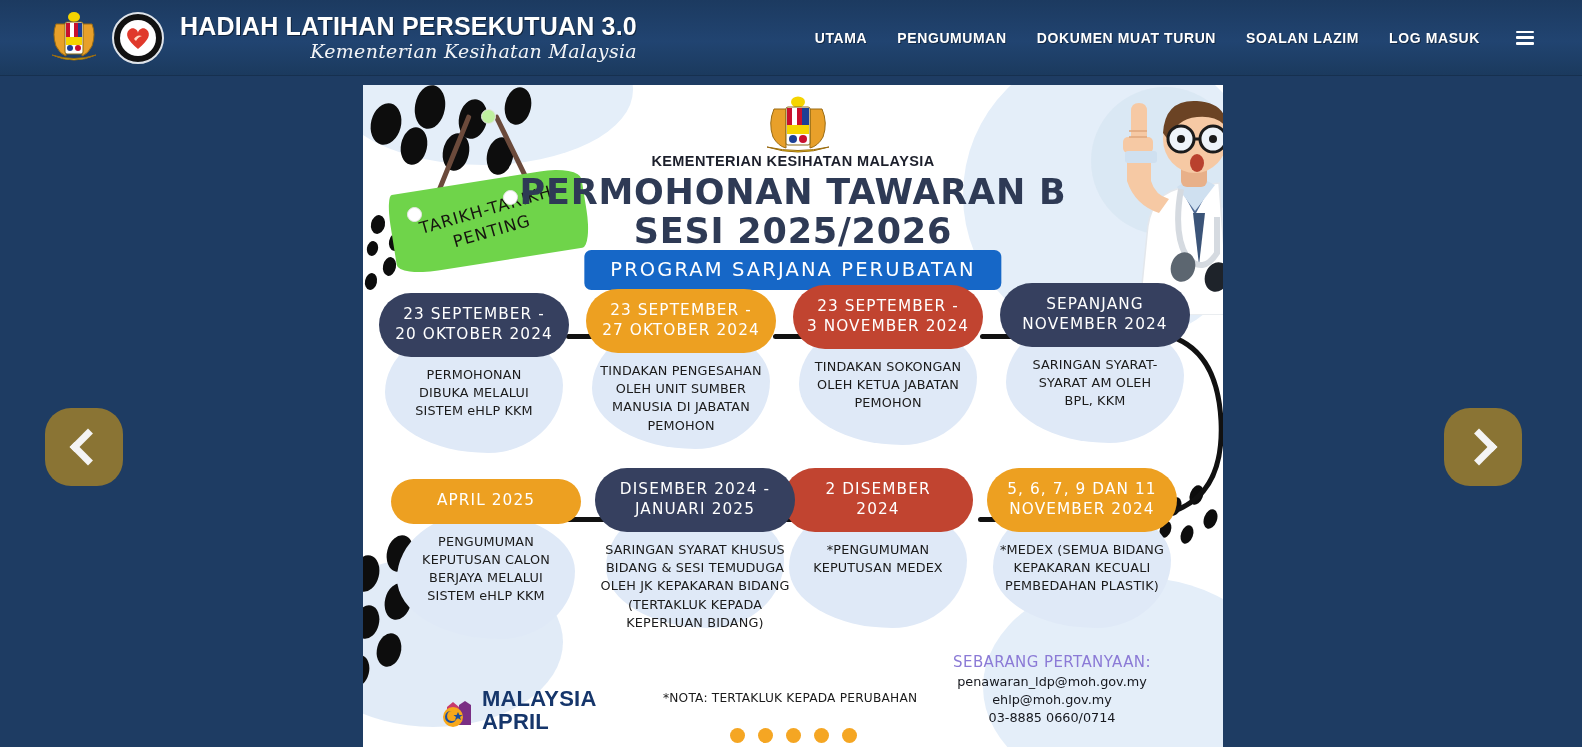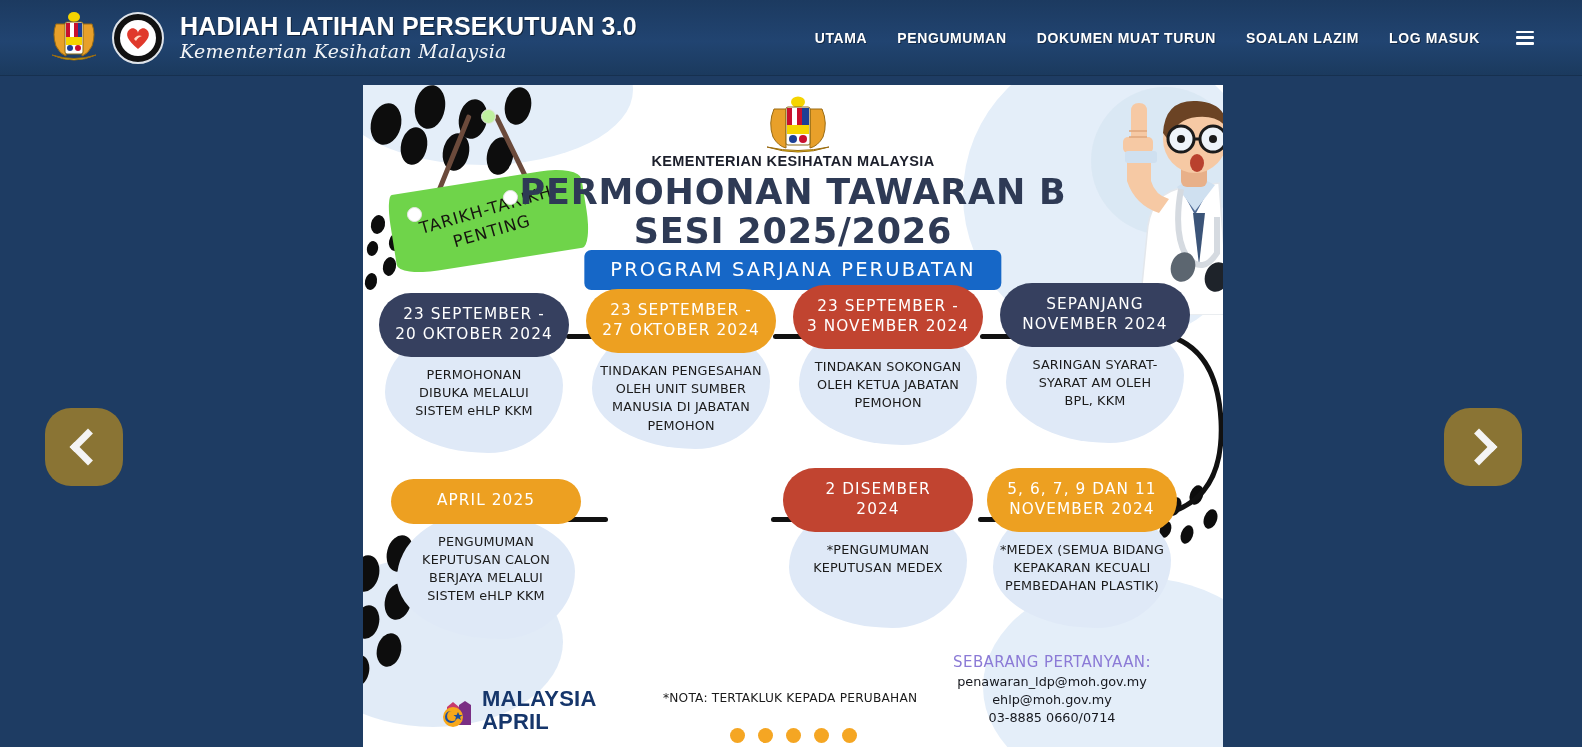--- a/index.html
+++ b/index.html
@@ -12,21 +12,21 @@
 
   
   #topbar {
     position: absolute; top: 0; left: 0;
     width: 1582px; height: 76px;
     background: linear-gradient(180deg,#1c3a60 0%,#214471 55%,#1b3a5e 100%);
     display: flex; align-items: center;
     border-bottom: 1px solid #16304f;
     z-index: 40;
   }
-  #brand { display: flex; align-items: center; margin-left: 42px; }
+  #brand { display: flex; align-items: center; margin-left: 42px; text-align: right; }
   .crest {
     width: 64px; height: 58px; position: relative;
     display: flex; align-items: center; justify-content: center;
   }
   .crest svg { display:block; }
   .kkm-seal {
     width: 52px; height: 52px; border-radius: 50%;
     background: #111; border: 2px solid #dfe4ea;
     display: flex; align-items: center; justify-content: center;
     margin-left: 6px; position: relative;
@@ -383,20 +383,25 @@
     <div class="step" style="left:624px; top:383px;">
       <div class="cloud"></div>
       <div class="pill c-orange">5, 6, 7, 9 DAN 11<br>NOVEMBER 2024</div>
       <div class="desc">*MEDEX (SEMUA BIDANG<br>KEPAKARAN KECUALI<br>PEMBEDAHAN PLASTIK)</div>
     </div>
     <div class="step" style="left:420px; top:383px;">
       <div class="cloud"></div>
       <div class="pill c-red">2 DISEMBER<br>2024</div>
       <div class="desc">*PENGUMUMAN<br>KEPUTUSAN MEDEX</div>
     </div>
+    <div class="step" style="left:232px; top:383px; width:200px;">
+      <div class="cloud"></div>
+      <div class="pill c-navy">DISEMBER 2024 -<br>JANUARI 2025</div>
+      <div class="desc">SARINGAN SYARAT KHUSUS<br>BIDANG &amp; SESI TEMUDUGA<br>OLEH JK KEPAKARAN BIDANG<br>(TERTAKLUK KEPADA<br>KEPERLUAN BIDANG)</div>
+    </div>
     <div class="step" style="left:28px; top:394px;">
       <div class="cloud"></div>
       <div class="pill c-orange">APRIL 2025</div>
       <div class="desc">PENGUMUMAN<br>KEPUTUSAN CALON<br>BERJAYA MELALUI<br>SISTEM eHLP KKM</div>
     </div>
 
     <div id="contact">
       <div class="hdr">SEBARANG PERTANYAAN:</div>
       <div class="ln">penawaran_ldp@moh.gov.my</div>
       <div class="ln">ehlp@moh.gov.my</div>

